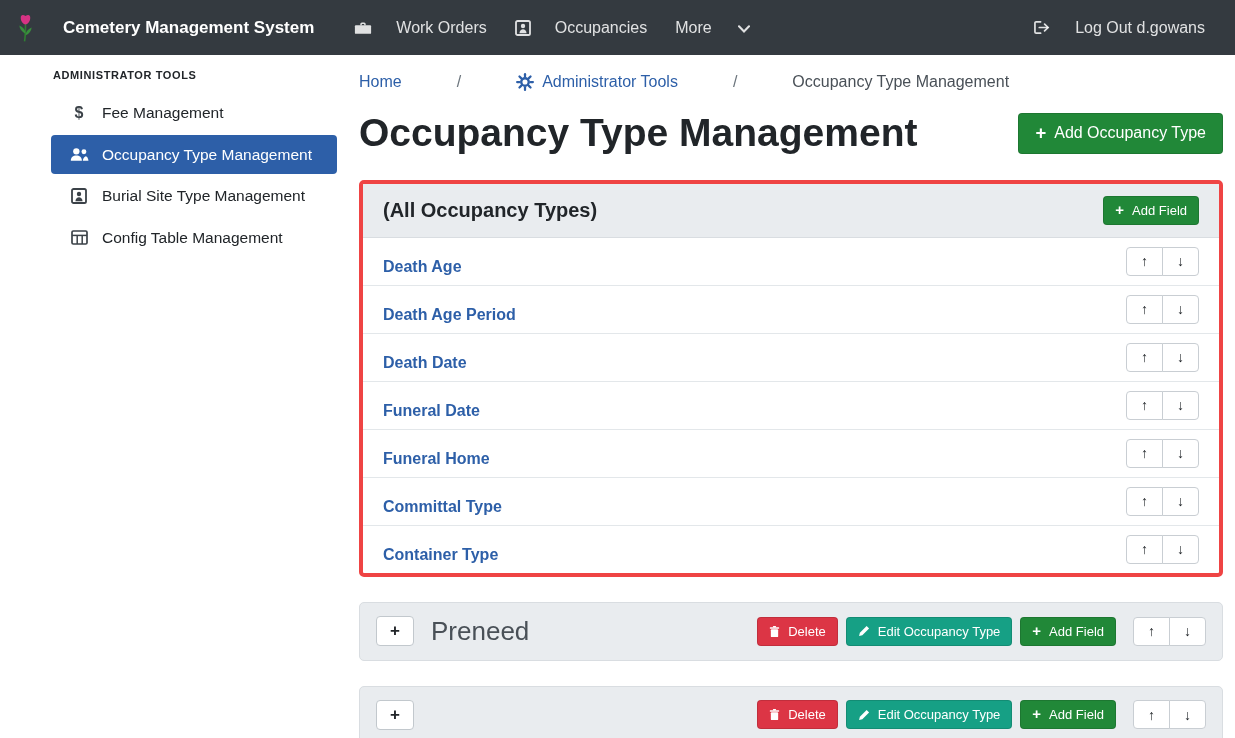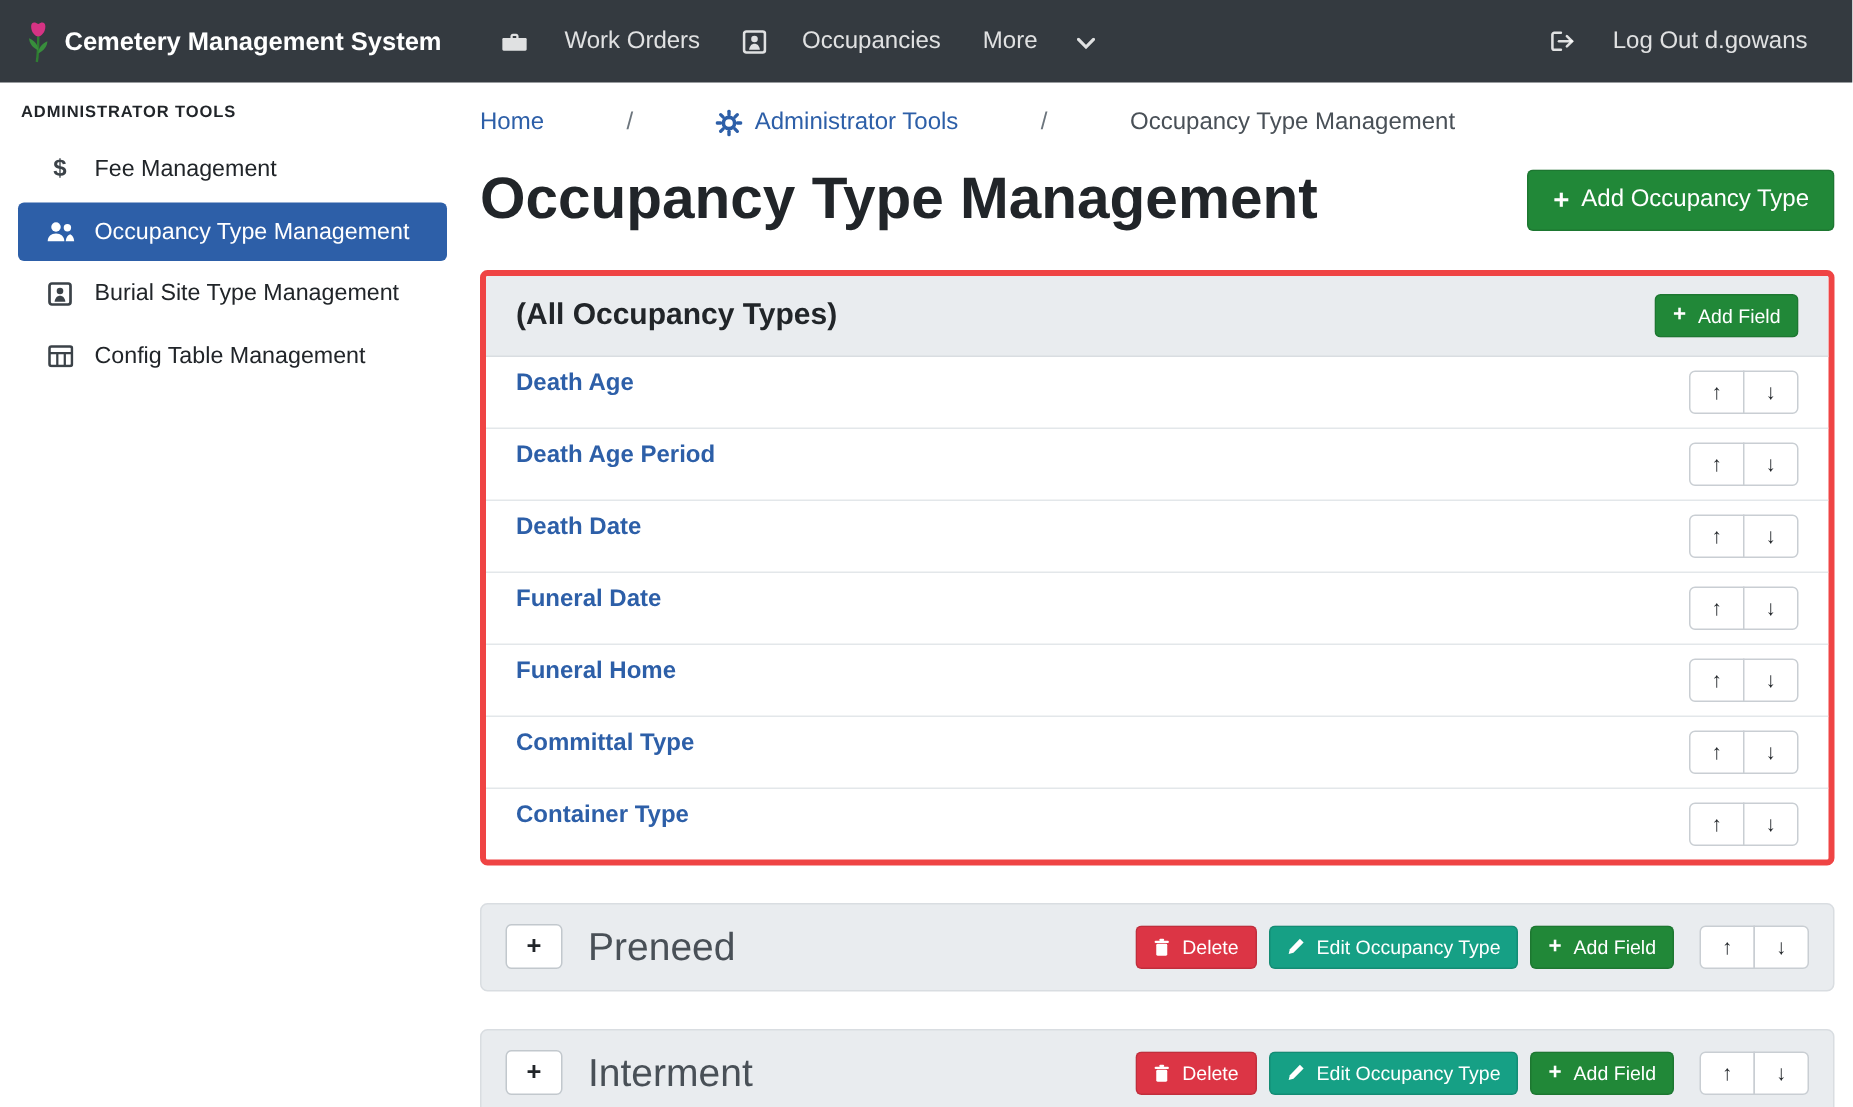--- a/index.html
+++ b/index.html
@@ -7,27 +7,27 @@
   body {
     font-family: "Liberation Sans", "DejaVu Sans", sans-serif;
     background:#fff; color:#212529;
   }
   
   .navbar {
     height:55px; background:var(--navbar-bg,#343a40);
     display:flex; align-items:center; padding:0 16px;
     color:rgba(255,255,255,.85);
   }
-  .brand { display:flex; align-items:center; gap:8px; color:#fff; font-weight:700; font-size:17px; margin-right:26px; cursor:pointer; }
+  .brand { display:flex; align-items:center; gap:28px; color:#fff; font-weight:700; font-size:17px; margin-right:26px; cursor:pointer; }
   .nav-item { display:flex; align-items:center; gap:24px; font-size:16px; margin:0 14px; cursor:pointer; color:rgba(255,255,255,.85); }
   .nav-links { display:flex; align-items:center; }
   .spacer { flex:1; }
   .chev { margin-left:2px; margin-top:2px; }
   
-  .layout { display:flex; height:683px; }
+  .layout { display:flex; height:683px;margin-left:39px; }
   .sidebar { flex:0 0 310px; width:310px; padding-top:6px; }
   .sidebar-heading { font-size:11px; font-weight:700; letter-spacing:.6px; color:#212529; padding:8px 14px 10px; }
   .side-item {
     display:flex; align-items:center; gap:13px; margin:2px 12px;
     padding:8px 6px 8px 18px; border-radius:4px; font-size:15.5px;
     color:#212529; cursor:pointer; line-height:1.5;
   }
   .side-item .icn { width:20px; display:inline-flex; justify-content:center; color:#3b4248; flex:0 0 20px; }
   .side-item.active { background:var(--primary,#2d5fa8); color:#fff; }
   .side-item.active .icn { color:#fff; }
@@ -59,21 +59,21 @@
   .btn-arrow:first-child { border-radius:4px 0 0 4px; }
   .btn-arrow:last-child { border-radius:0 4px 4px 0; margin-left:-1px; }
   
   .card { margin-top:22px; border:4px solid #ef4444; border-radius:5px; background:#fff; overflow:hidden; }
   .card-header {
     background:var(--header-bg,#e9ecef); padding:12px 20px;
     display:flex; align-items:center; justify-content:space-between;
     border-bottom:1px solid #d9dde1;
   }
   .card-title { font-size:20px; font-weight:600; color:#212529; }
-  .field-row { display:flex; align-items:flex-start; justify-content:space-between; padding:9px 20px; }
+  .field-row { display:flex; align-items:flex-end; justify-content:space-between; padding:9px 20px; }
   .field-row + .field-row { border-top:1px solid #e3e7ea; }
   .field-link { color:var(--primary,#2d5fa8); font-weight:700; font-size:16px; cursor:pointer; }
   
   .section {
     margin-top:25px; background:var(--header-bg,#e9ecef); border:1px solid #d9dde1;
     border-radius:5px; padding:13px 16px; display:flex; align-items:center;
   }
   .expand-btn {
     width:38px; height:30px; background:#fff; border:1px solid #c2c8cd; border-radius:4px;
     font-size:17px; font-weight:600; color:#212529;
@@ -352,21 +352,20 @@
               <span>↓</span>
             </button>
         </span>
       </div>
     </section>
 
     <section class="section">
       <button class="expand-btn">
         <span>+</span>
       </button>
-      <span class="section-title">Interment</span>
       <div class="section-actions">
         <button class="btn btn-sm btn-danger">
           <span>
             <svg width="11" height="13" viewBox="0 0 12 13" fill="currentColor">
               <rect x="2" y="4" width="8" height="8.6" rx="1"></rect>
               <rect x="0.8" y="1.8" width="10.4" height="1.6" rx="0.8"></rect>
               <rect x="4.2" y="0.4" width="3.6" height="1.6" rx="0.8"></rect>
             </svg>
           </span>
           <span>Delete</span>

